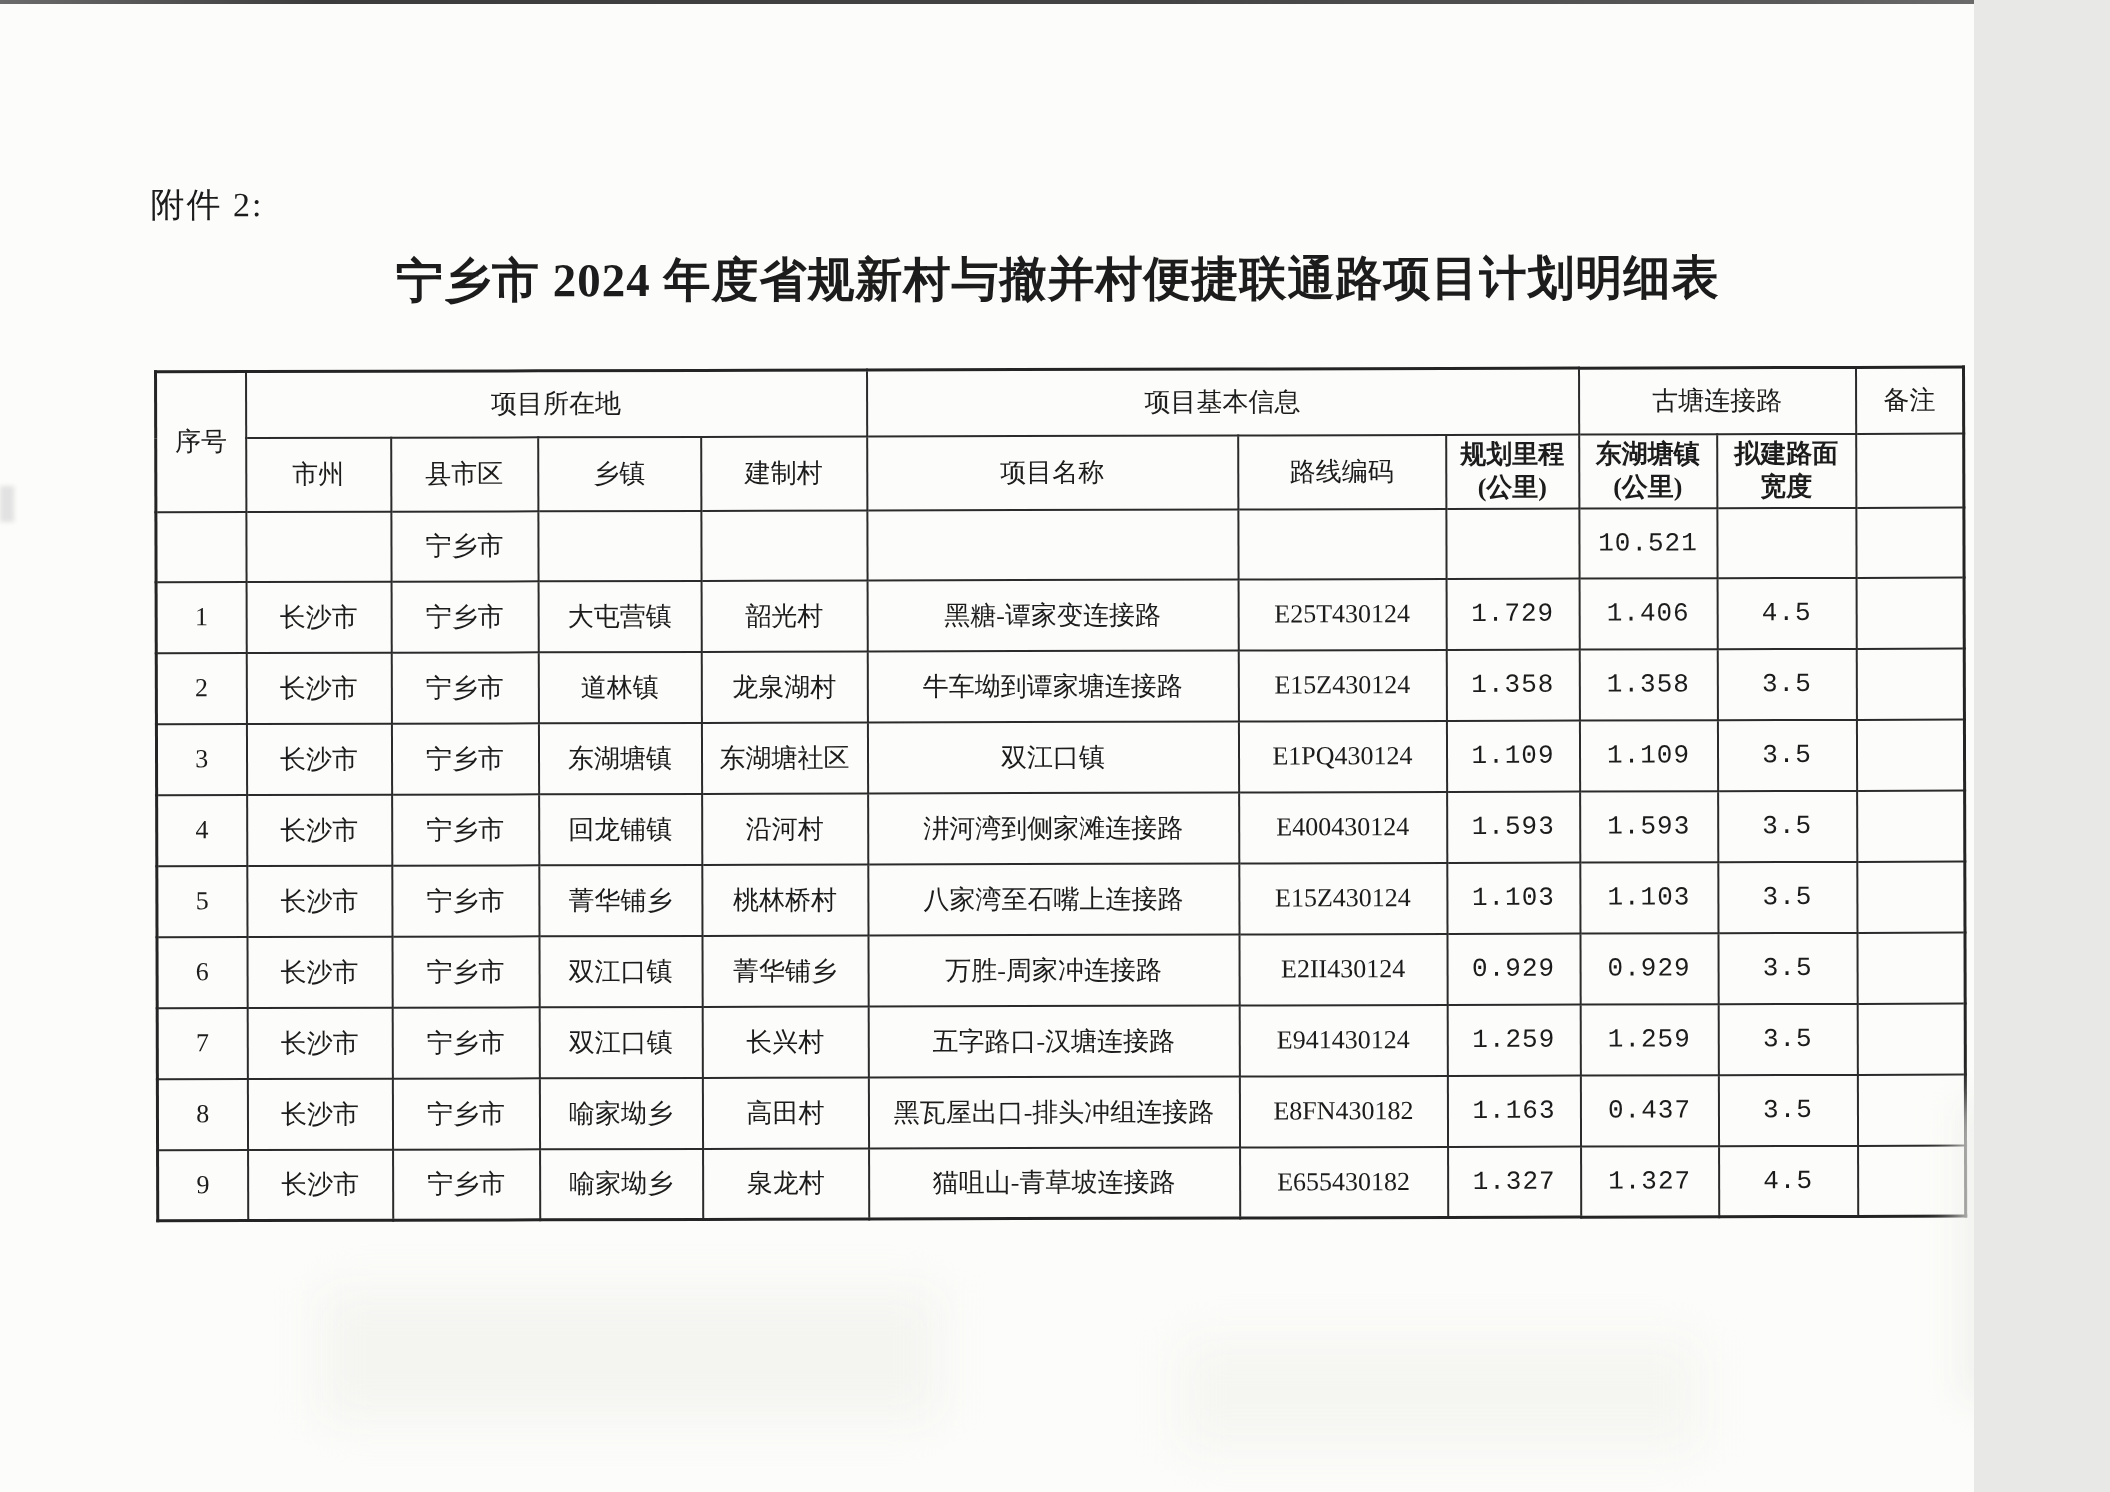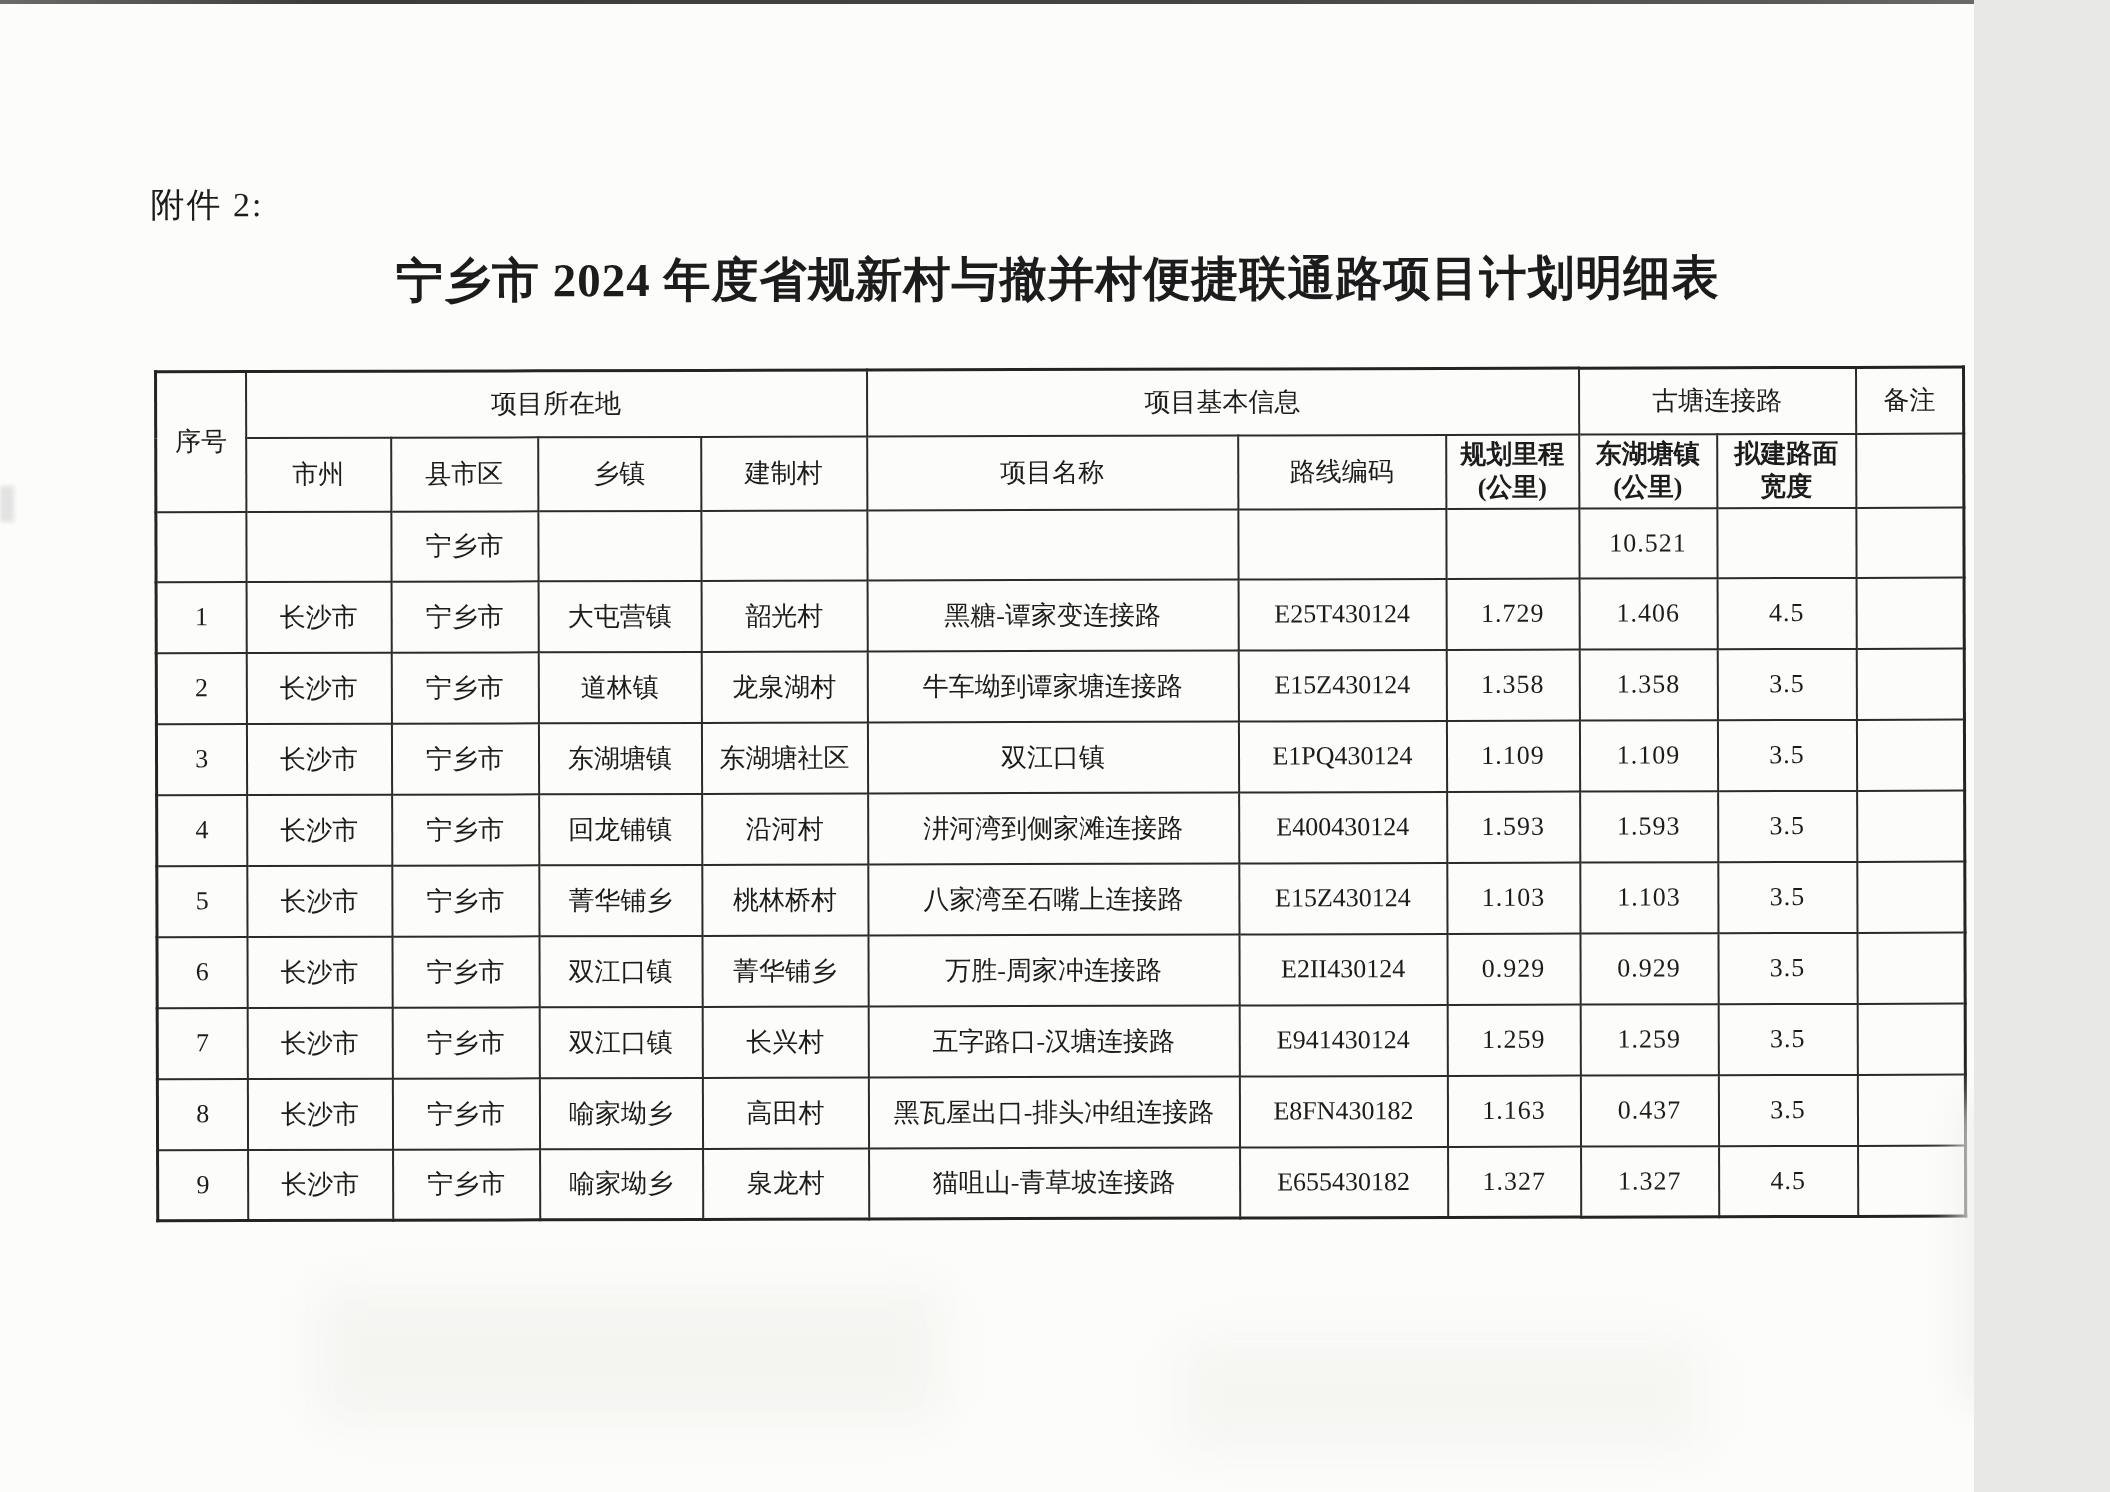--- a/index.html
+++ b/index.html
@@ -42,21 +42,21 @@
     font-size: 26px;
     overflow: hidden;
     white-space: nowrap;
   }
   table.main { border: 3px solid #242424; }
   tr.h1 { height: 66px; }
   tr.h2 { height: 74px; }
   tr.summary { height: 70px; }
   tr.datarow { height: 71px; }
   .two-line span { display: block; line-height: 1.25; font-weight: bold; }
-  td.num { letter-spacing: 1px; }
+  td.num { letter-spacing: 1px; font-family: Liberation Mono, monospace; }
 
   
   .artifact { position: absolute; pointer-events: none; }
   .right-edge-line { left: 2103px; top: 612px; width: 5px; height: 235px;
     background: #383838; border-radius: 3px; opacity: .85; }
   .sm1 { left: 2018px; top: 645px; width: 82px; height: 10px; background: #c9c9c9; filter: blur(2px); }
   .sm2 { left: 2016px; top: 698px; width: 88px; height: 46px; background: #d9d9d9; filter: blur(4px); }
   .sm3 { left: 1994px; top: 790px; width: 108px; height: 13px; background: #9a9a9a; filter: blur(2px); }
   .sm4 { left: 2020px; top: 876px; width: 72px; height: 9px; background: #cdcdcd; filter: blur(2px); }
   .sm5 { left: 2028px; top: 1004px; width: 66px; height: 9px; background: #d3d3d3; filter: blur(2px); }

